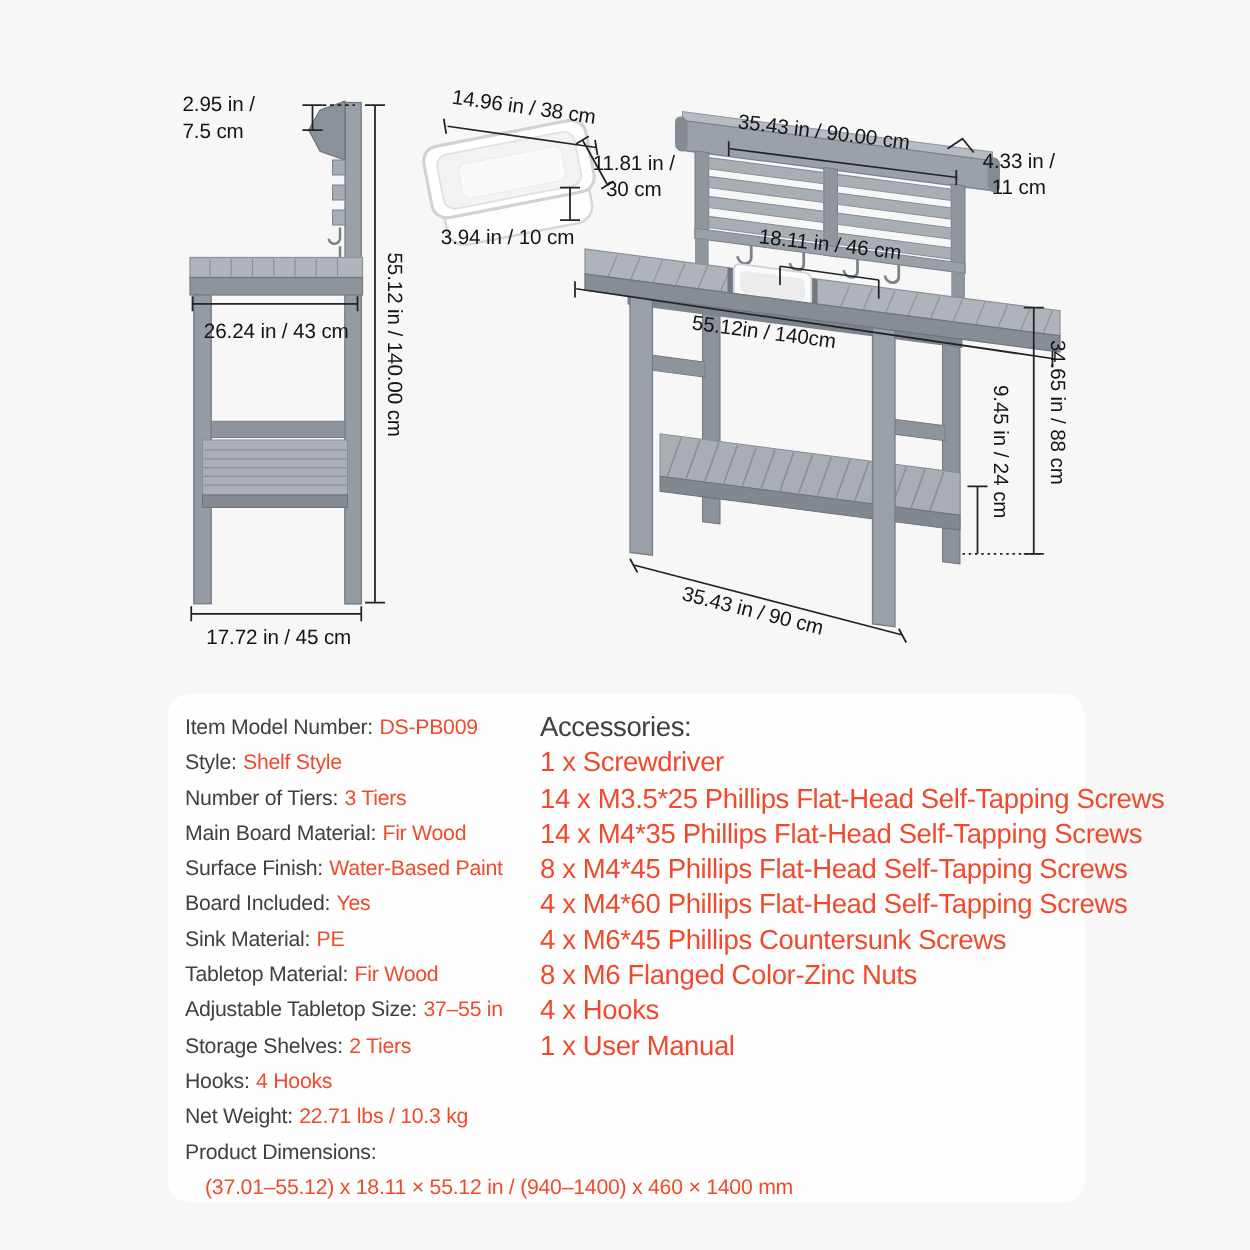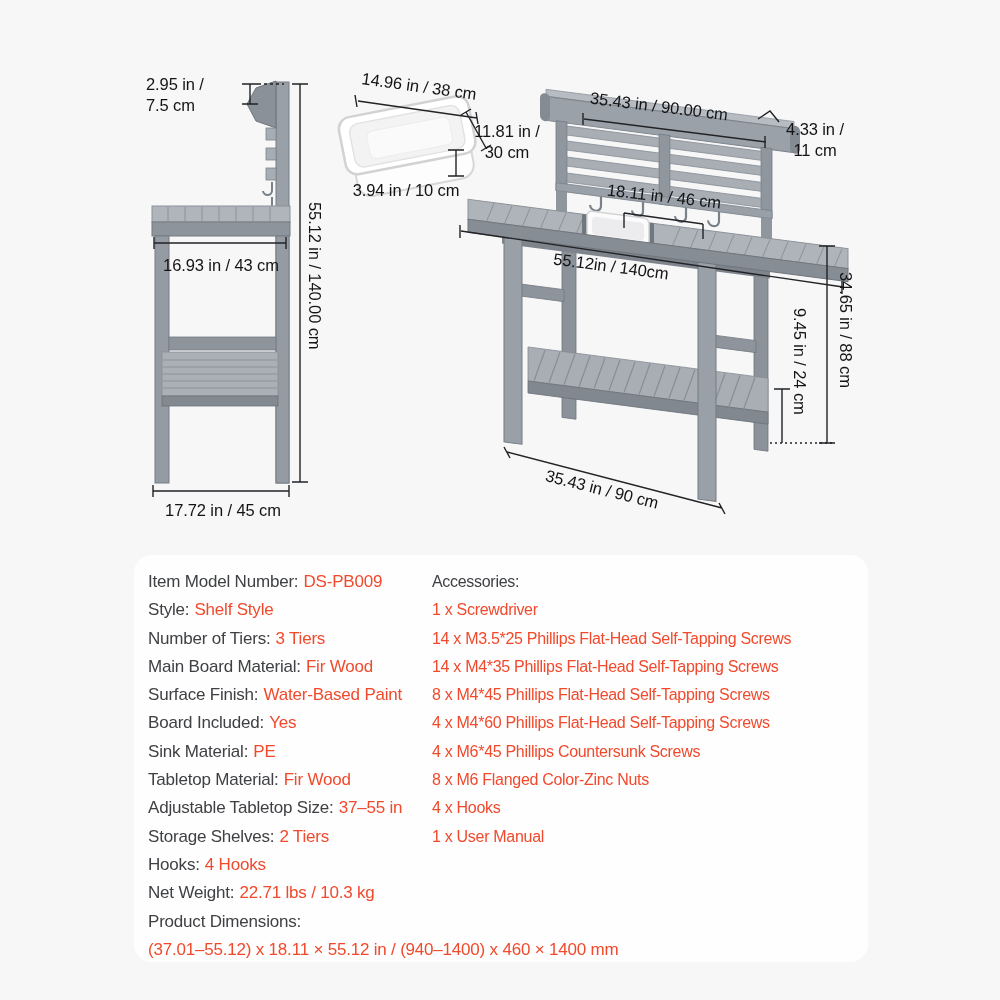--- a/index.html
+++ b/index.html
@@ -11,23 +11,23 @@
   .dim{position:absolute;font-size:16.5px;line-height:21px;color:#141416;white-space:nowrap;letter-spacing:-0.1px;}
   .dim.c{text-align:center;}
   .dim.r{}
   .dim.v{writing-mode:vertical-rl;line-height:19px;}
   
   .panel{position:absolute;left:134px;top:555px;width:734px;height:407px;background:#fefefe;border-radius:18px;}
   .col{position:absolute;top:13px;}
   .col-l{left:14px;}
   .col-r{left:298px;}
   .srow{height:28.3px;line-height:28.3px;white-space:nowrap;font-size:17px;color:#3f4043;letter-spacing:-0.2px;}
-  .col-r .srow{font-size:16px;letter-spacing:-0.3px;}
+  .col-r .srow{font-size:22px;letter-spacing:-0.3px;}
   .sval{color:var(--accent,#f1492c);font-weight:400;margin-left:.3em;}
-  .slabel:empty + .sval{margin-left:0;}
+  .slabel:empty + .sval{margin-left:16px;}
 </style>
 </head>
 <body style="background: rgb(247, 247, 248);">
 
 <div class="stage">
 
   <svg width="1000" height="540" viewBox="0 0 1000 540">
 
     <g>
 
@@ -134,21 +134,21 @@
       <path d="M770,443 H833" stroke-dasharray="2,3"></path>
       <path d="M507,452 L722,508 M504,447 L510,458 M719,503 L725,514"></path>
     </g>
   </svg>
 
   <div class="dim r" style="left:146px;top:74px;width:96px;">
     <span>2.95 in /</span><br>
     <span>7.5 cm</span>
   </div>
   <div class="dim v" style="left:305px;top:202px;">55.12 in / 140.00 cm</div>
-  <div class="dim c" style="left:150px;top:255px;width:142px;">16.93 in / 43 cm</div>
+  <div class="dim c" style="left:150px;top:255px;width:142px;">26.24 in / 43 cm</div>
   <div class="dim c" style="left:152px;top:500px;width:142px;">17.72 in / 45 cm</div>
 
   <div class="dim c" style="left:349px;top:76px;width:140px;transform:rotate(8deg);">14.96 in / 38 cm</div>
   <div class="dim c" style="left:470px;top:121px;width:74px;">
     <span>11.81 in /</span><br>
     <span>30 cm</span>
   </div>
   <div class="dim c" style="left:341px;top:180px;width:130px;">3.94 in / 10 cm</div>
 
   <div class="dim c" style="left:561px;top:96px;width:196px;transform:rotate(7deg);">35.43 in / 90.00 cm</div>

